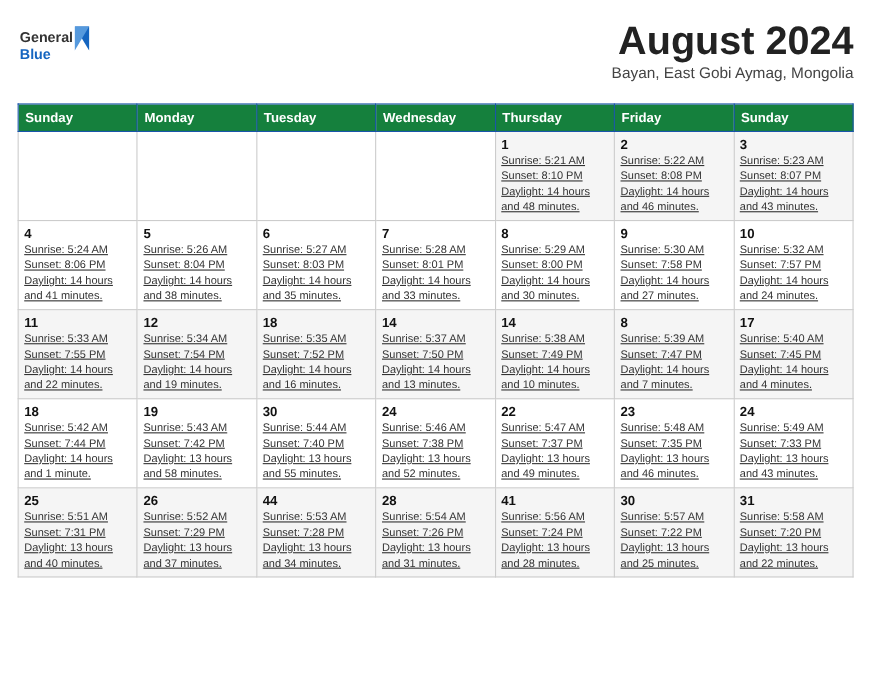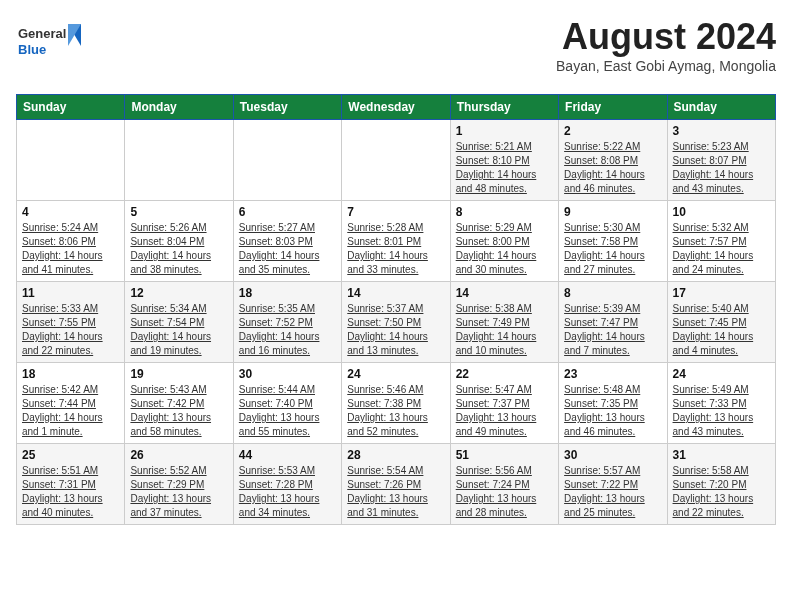--- a/index.html
+++ b/index.html
@@ -232,21 +232,21 @@
         </td>
         <td>
           <div class="day-number">44</div>
           <div class="day-info">Sunrise: 5:53 AM<br>Sunset: 7:28 PM<br>Daylight: 13 hours<br>and 34 minutes.</div>
         </td>
         <td>
           <div class="day-number">28</div>
           <div class="day-info">Sunrise: 5:54 AM<br>Sunset: 7:26 PM<br>Daylight: 13 hours<br>and 31 minutes.</div>
         </td>
         <td>
-          <div class="day-number">51</div>
+          <div class="day-number">41</div>
           <div class="day-info">Sunrise: 5:56 AM<br>Sunset: 7:24 PM<br>Daylight: 13 hours<br>and 28 minutes.</div>
         </td>
         <td>
           <div class="day-number">30</div>
           <div class="day-info">Sunrise: 5:57 AM<br>Sunset: 7:22 PM<br>Daylight: 13 hours<br>and 25 minutes.</div>
         </td>
         <td>
           <div class="day-number">31</div>
           <div class="day-info">Sunrise: 5:58 AM<br>Sunset: 7:20 PM<br>Daylight: 13 hours<br>and 22 minutes.</div>
         </td>

